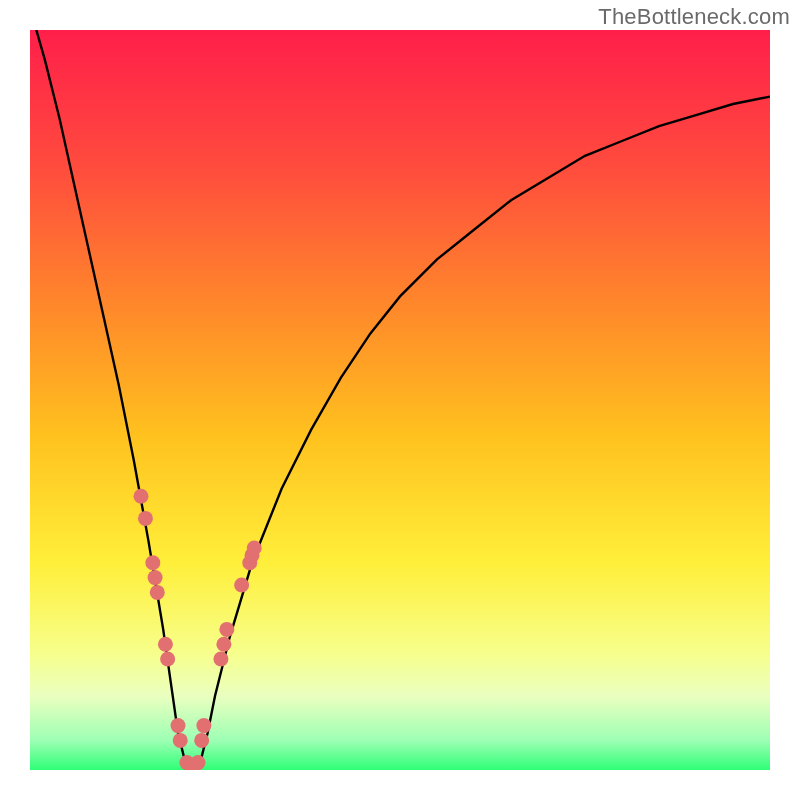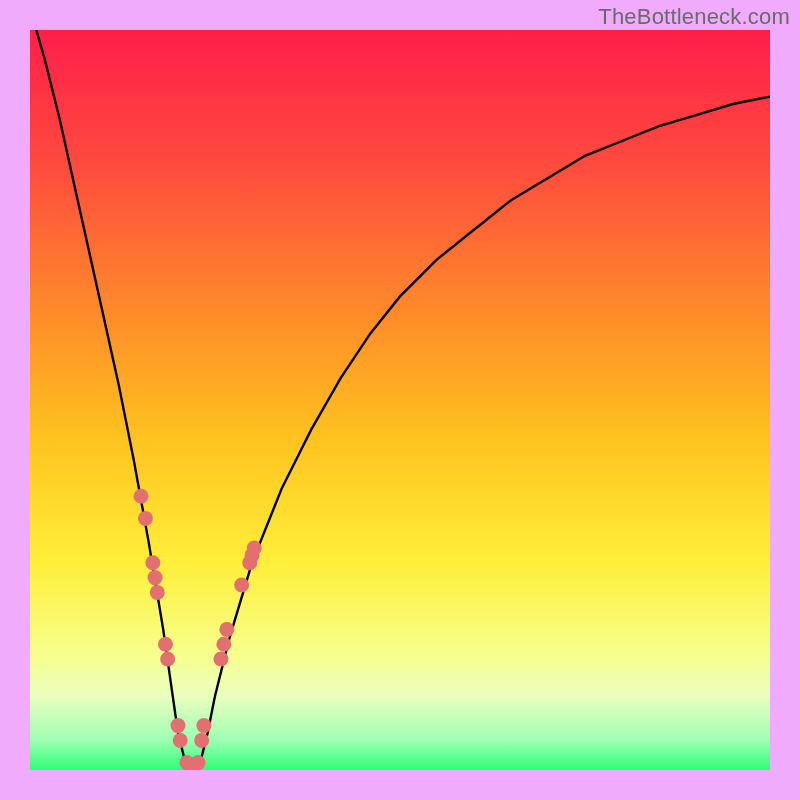--- a/index.html
+++ b/index.html
@@ -9,21 +9,21 @@
     height: 800px;
     background: #000;
     overflow: hidden;
   }
   .frame {
     position: absolute;
     left: 0;
     top: 0;
     width: 800px;
     height: 800px;
-    background: #f0abfc;
+    background: #ffffff;
   }
   .plot-area {
     position: absolute;
     left: 30px;
     top: 30px;
     width: 740px;
     height: 740px;
     overflow: hidden;
   }
   .gradient {

